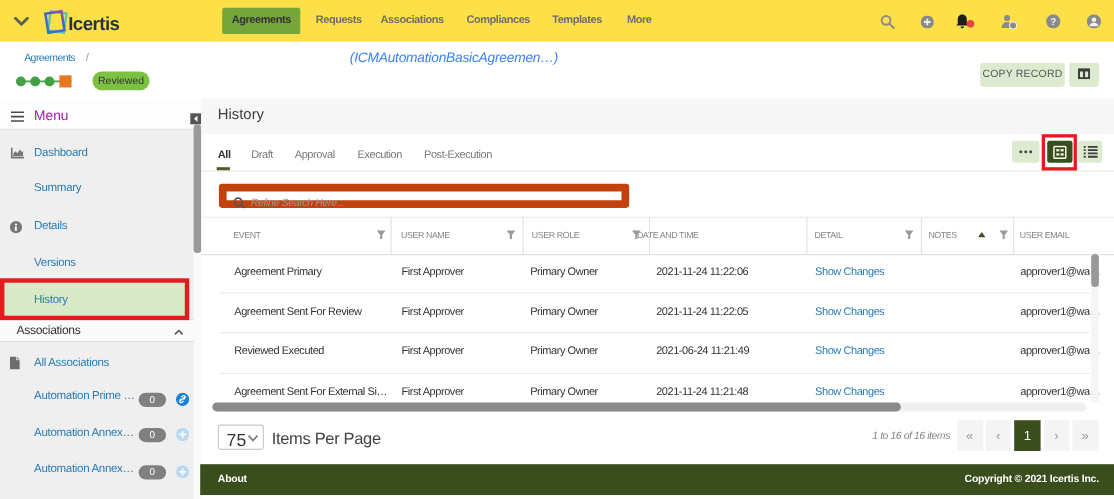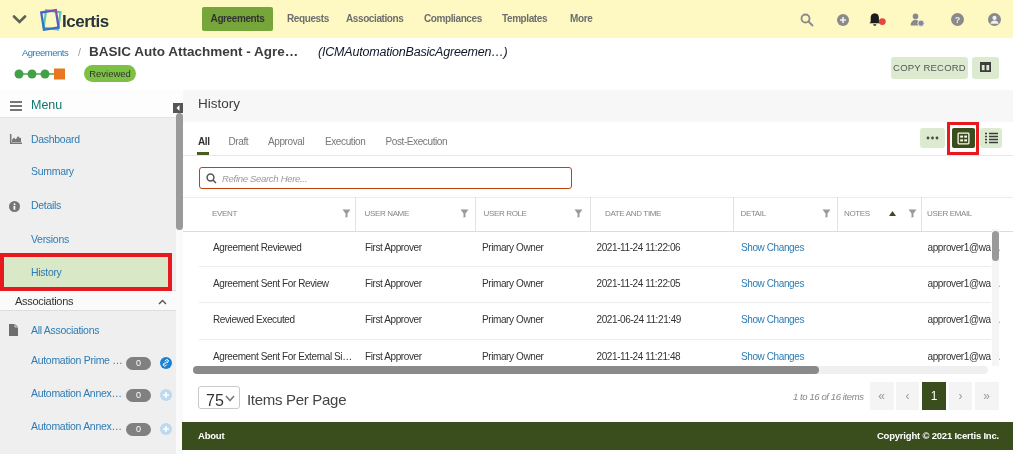--- a/index.html
+++ b/index.html
@@ -2,21 +2,21 @@
 <html><head>
 <meta charset="utf-8">
 <style>
   * { margin:0; padding:0; box-sizing:border-box; }
   html,body { width:1013px; height:454px; overflow:hidden; font-family:"Liberation Sans", sans-serif; background:#fff; }
   .abs { position:absolute; }
   svg { display:block; }
   body { position:relative; }
 
   
-  .topbar { position:absolute; left:0; top:0; width:1013px; height:38px; background:#fef9c3; }
+  .topbar { position:absolute; left:0; top:0; width:1013px; height:38px; background:#fde047; }
   .navtab { position:absolute; top:7px; height:24px; line-height:24px; font-size:10px; font-weight:700; letter-spacing:-0.4px; color:#6e6e6e; }
   .navtab.active { background:#76a53a; color:#333; border-radius:2px; text-align:center; }
 
   
   .crumb { position:absolute; left:0; top:38px; width:1013px; height:52px; background:#fff; }
   .greenbtn { position:absolute; background:#dcead0; border-radius:3px; color:#555; font-size:9.5px; text-align:center; letter-spacing:0.2px; }
 
   
   .sidebar { position:absolute; left:0; top:90px; width:183px; height:364px; background:#efefef; }
   .menuhead { position:absolute; left:0; top:0; width:183px; height:28px; background:#fdfdfd; border-bottom:1px solid #e3e3e3; }
@@ -93,22 +93,21 @@
   <svg class="abs" style="left:988px;top:13px" width="13" height="13" viewBox="0 0 13 13">
       <circle cx="6.5" cy="6.5" r="6.5" fill="#8a8a8a"></circle>
       <circle cx="6.5" cy="4.9" r="2.1" fill="#f0f0f0"></circle>
       <path d="M2.4 10.8 C2.8 8.4 4.4 7.6 6.5 7.6 C8.6 7.6 10.2 8.4 10.6 10.8 Z" fill="#f0f0f0"></path>
     </svg>
 </div>
 
 <div class="crumb">
   <div class="abs" style="left:22px;top:9px;font-size:9.5px;letter-spacing:-0.5px;color:#2d7cb5">Agreements</div>
   <div class="abs" style="left:78px;top:8px;font-size:10.5px;color:#999">/</div>
-  <div class="abs" style="left:89px;top:6px;font-size:13.5px;font-weight:700;color:#3c3c3c">BASIC Auto Attachment - Agre…</div>
-  <div class="abs" style="left:318px;top:7px;font-size:12.5px;letter-spacing:-0.2px;font-style:italic;color:#0f172a">(ICMAutomationBasicAgreemen…)</div>
+  <div class="abs" style="left:318px;top:7px;font-size:12.5px;letter-spacing:-0.2px;font-style:italic;color:#3b82f6">(ICMAutomationBasicAgreemen…)</div>
 
   <svg class="abs" style="left:12px;top:29px" width="60" height="14" viewBox="0 0 60 14">
     <path d="M7 7 L53 7" stroke="#4aa64a" stroke-width="1.6"></path>
     <circle cx="7" cy="7" r="4.5" fill="#43a047"></circle>
     <circle cx="20" cy="7" r="4.5" fill="#43a047"></circle>
     <circle cx="33" cy="7" r="4.5" fill="#43a047"></circle>
     <rect x="42" y="1.5" width="11" height="11" fill="#e87722"></rect>
   </svg>
   <div class="abs" style="left:84px;top:27px;width:52px;height:17px;background:#7cc142;border-radius:9px;color:#333;font-size:9.5px;text-align:center;line-height:17px">Reviewed</div>
 
@@ -119,21 +118,21 @@
         <path d="M5.5 1 L5.5 9 M1 2.2 L10 2.2" stroke="#3c3c3c" stroke-width="1.8"></path>
       </svg>
   </div>
 </div>
 
 <div class="sidebar">
   <div class="menuhead">
     <svg class="abs" style="left:10px;top:11px" width="12" height="10" viewBox="0 0 12 10">
         <path d="M0 1 H12 M0 5 H12 M0 9 H12" stroke="#4a4a4a" stroke-width="1.5"></path>
       </svg>
-    <div class="abs" style="left:31px;top:8px;font-size:12.5px;color:#0f766e;font-weight:400">Menu</div>
+    <div class="abs" style="left:31px;top:8px;font-size:12.5px;color:#a21caf;font-weight:400">Menu</div>
     <div class="abs" style="left:173px;top:13px;width:10px;height:10px;background:#555">
       <svg width="10" height="10" viewBox="0 0 10 10">
           <path d="M6.5 2 L3.5 5 L6.5 8 Z" fill="#fff"></path>
         </svg>
     </div>
   </div>
 
   <div class="abs" style="left:176px;top:28px;width:7px;height:336px;background:#fafafa"></div>
   <div class="abs" style="left:175.5px;top:23px;width:7px;height:117px;background:#9a9a9a;border-radius:4px"></div>
 
@@ -216,33 +215,33 @@
         <rect x="3.2" y="7.4" width="2.8" height="2" fill="#fdfdf0"></rect>
         <rect x="7.2" y="7.4" width="2.8" height="2" fill="#fdfdf0"></rect>
       </svg>
   </div>
   <div class="greenbtn" style="left:797px;top:38px;width:22px;height:20px">
     <svg style="margin:4px auto 0" width="13" height="12" viewBox="0 0 13 12">
         <path d="M0 1.5 H2 M0 4.5 H2 M0 7.5 H2 M0 10.5 H2 M4 1.5 H13 M4 4.5 H13 M4 7.5 H13 M4 10.5 H13" stroke="#3c3c3c" stroke-width="1.6"></path>
       </svg>
   </div>
 
-  <div class="abs" style="left:16px;top:77px;width:373px;height:22px;border:1px solid #c2410c;border-radius:3px;background:#fff">
+  <div class="abs" style="left:16px;top:77px;width:373px;height:22px;border:7px solid #c2410c;border-radius:3px;background:#fff">
     <svg class="abs" style="left:6px;top:5px" width="11" height="11" viewBox="0 0 11 11">
         <circle cx="4.5" cy="4.5" r="3.4" fill="none" stroke="#555" stroke-width="1.5"></circle>
         <path d="M7 7 L10 10" stroke="#555" stroke-width="1.5"></path>
       </svg>
     <div class="abs" style="left:22px;top:5px;font-size:9.5px;letter-spacing:-0.3px;font-style:italic;color:#999">Refine Search Here...</div>
   </div>
 
   <div class="abs" style="left:0;top:107px;width:830px;height:1px;background:#ececec"></div>
   <div class="thead" style="left:29px">EVENT</div>
   <div class="thead" style="left:181.5px">USER NAME</div>
   <div class="thead" style="left:300.5px">USER ROLE</div>
-  <div class="thead" style="left:422px">DATE AND TIME</div>
+  <div class="thead" style="left:396px">DATE AND TIME</div>
   <div class="thead" style="left:557.5px">DETAIL</div>
   <div class="thead" style="left:661px">NOTES</div>
   <div class="thead" style="left:744px">USER EMAIL</div>
 
   <svg class="funnel" style="left:158.5px;top:118.5px" width="9" height="9" viewBox="0 0 9 9">
       <path d="M0.5 0.5 H8.5 L5.5 4.5 V8 L3.5 8.8 V4.5 Z" fill="#9a9a9a"></path>
     </svg>
   <svg class="funnel" style="left:276.5px;top:118.5px" width="9" height="9" viewBox="0 0 9 9">
       <path d="M0.5 0.5 H8.5 L5.5 4.5 V8 L3.5 8.8 V4.5 Z" fill="#9a9a9a"></path>
     </svg>
@@ -260,21 +259,21 @@
     </svg>
 
   <div class="colline" style="left:172px"></div>
   <div class="colline" style="left:292px"></div>
   <div class="colline" style="left:406.5px"></div>
   <div class="colline" style="left:550px"></div>
   <div class="colline" style="left:654px"></div>
   <div class="colline" style="left:738px"></div>
   <div class="abs" style="left:0;top:140.5px;width:830px;height:1px;background:#dcdcdc"></div>
 
-  <div class="cell" style="left:30px;top:152px">Agreement Reviewed</div>
+  <div class="cell" style="left:30px;top:152px">Agreement Primary</div>
   <div class="cell" style="left:182px;top:152px">First Approver</div>
   <div class="cell" style="left:299px;top:152px">Primary Owner</div>
   <div class="cell" style="left:413.5px;top:152px">2021-11-24 11:22:06</div>
   <div class="cell" style="left:558px;top:152px;color:#2d7cb5">Show Changes</div>
   <div class="cell" style="left:744.5px;top:152px">approver1@wa…</div>
   <div class="rowline" style="top:175.5px"></div>
 
   <div class="cell" style="left:30px;top:188px">Agreement Sent For Review</div>
   <div class="cell" style="left:182px;top:188px">First Approver</div>
   <div class="cell" style="left:299px;top:188px">Primary Owner</div>

